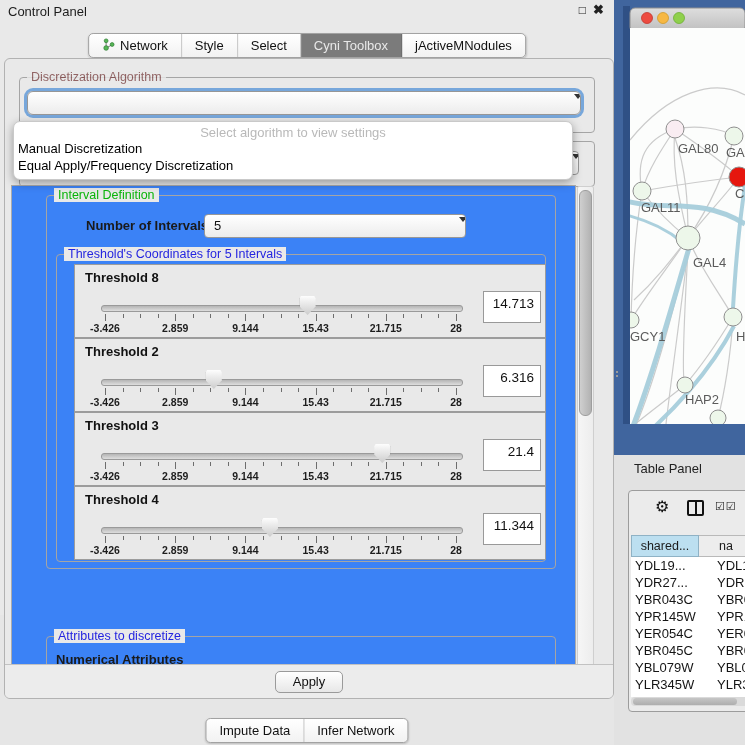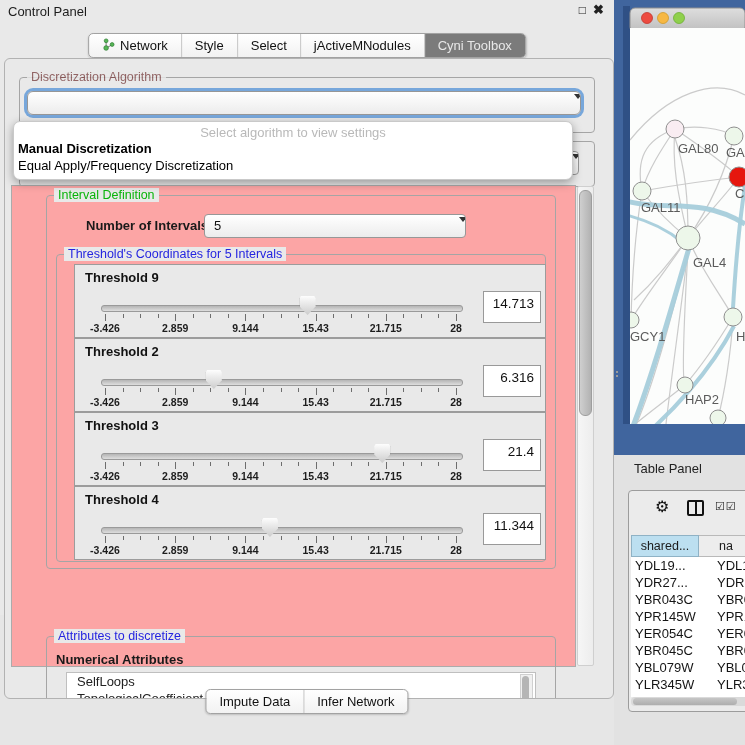--- a/index.html
+++ b/index.html
@@ -9,21 +9,21 @@
   
   .cp{position:absolute;left:0;top:0;width:614px;height:615px;background:#e9e9e9;}
   .cp-title{position:absolute;left:8px;top:4px;font-size:13px;color:#1c1c1c;}
   .win-btn{position:absolute;top:2px;font-size:12px;color:#222;line-height:16px;cursor:default;}
   .win-btn.float{right:28px;}
   .win-btn.close{right:10px;font-weight:bold;font-size:13px;}
 
   .segbar{position:absolute;display:flex;border:1px solid #a2a2a2;border-radius:5px;overflow:hidden;
           background:linear-gradient(#ffffff,#f2f2f2);box-shadow:0 1px 2px rgba(0,0,0,.18);height:23px;}
   .segbar.top{top:33px;left:50%;transform:translateX(-50%);}
-  .segbar.bottom{top:689px;left:50%;transform:translateX(-50%);}
+  .segbar.bottom{top:718px;left:50%;transform:translateX(-50%);}
   .seg{display:flex;align-items:center;gap:5px;padding:0 13px;font-size:13px;color:#111;border-right:1px solid #c6c6c6;white-space:nowrap;}
   .seg:last-child{border-right:none;}
   .seg.sel{background:#7b7b7b;color:#e8e8e8;border-right-color:#6d6d6d;}
 
   .cp-main{position:absolute;left:4px;top:58px;width:608px;height:639px;background:#e9e9e9;
            border:1px solid #b2b2b2;border-radius:6px;overflow:hidden;}
 
   .group{position:absolute;border:1px solid #a5a5a5;border-radius:4px;background:transparent;}
   .group-label{position:absolute;top:-8px;left:7px;background:#e9e9e9;padding:0 4px;font-size:12.5px;white-space:nowrap;}
   .g-maroon{color:#7d4545;opacity:.8;}
@@ -36,25 +36,25 @@
   .combo.focusring{box-shadow:0 0 0 3px rgba(90,150,215,.8);border-radius:6px;}
   .stepper{position:absolute;right:6px;top:4px;width:8px;}
   .stepper .up{width:0;height:0;border-left:4px solid transparent;border-right:4px solid transparent;border-bottom:5px solid #333;margin-bottom:3px;}
   .stepper .dn{width:0;height:0;border-left:4px solid transparent;border-right:4px solid transparent;border-top:5px solid #333;}
 
   
   .popup{position:absolute;left:12px;top:84px;width:558px;height:57px;background:#ffffff;border:1px solid #c9c9c9;
          border-radius:7px;box-shadow:0 3px 10px rgba(0,0,0,.35);z-index:5;}
   .popup-ph{position:absolute;left:0;right:0;top:3px;text-align:center;color:#b9b9b9;font-size:13px;}
   .popup-item{position:absolute;left:2px;right:2px;height:16px;font-size:13px;padding-left:2px;line-height:16px;color:#000;}
-  .popup-item.b{top:19px;font-weight:bold;}
+  .popup-item.b{top:19px;font-weight:normal;}
   .popup-item.r{top:36px;}
 
   
-  .scrollpane{position:absolute;left:10px;top:184px;width:563px;height:482px;border:1px solid #ababab;background:#fca5a5;}
+  .scrollpane{position:absolute;left:10px;top:184px;width:563px;height:482px;border:1px solid #ababab;background:#3b82f6;}
   .vscroll{position:absolute;left:576px;top:185px;width:15px;height:478px;background:linear-gradient(90deg,#f6f6f6,#ededed);border:1px solid #cfcfcf;border-radius:2px;}
   .vthumb{position:absolute;left:1px;top:3px;width:11px;height:224px;border-radius:6px;border:1px solid #9e9e9e;background:linear-gradient(90deg,#cfcfcf,#b2b2b2);}
 
   
   #thresholds{position:absolute;left:0;top:0;}
   .th-panel{position:absolute;left:62px;width:470px;height:72px;border:1px solid #9c9c9c;background:#e9e9e9;}
   .th-lab{position:absolute;left:10px;top:5px;font-weight:bold;font-size:13px;color:#111;}
   .th-slider{position:absolute;left:0;top:0;width:400px;height:72px;}
   .sl-track{position:absolute;left:26px;top:40px;width:360px;height:5px;border-radius:3px;border:1px solid #9a9a9a;
             background:linear-gradient(#b5b5b5,#dedede);}
@@ -125,25 +125,25 @@
           </svg>
         </span>
         <span>Network</span>
       </div>
       <div class="seg">
           <span>Style</span>
         </div>
       <div class="seg">
           <span>Select</span>
         </div>
-      <div class="seg">
-          <span>jActiveMNodules</span>
-        </div>
       <div class="seg sel">
           <span>Cyni Toolbox</span>
+        </div>
+      <div class="seg">
+          <span>jActiveMNodules</span>
         </div>
     </div>
 
     <div class="cp-main">
 
       <div class="group" style="left:14px;top:18px;width:574px;height:54px;">
         <span class="group-label g-maroon">Discretization Algorithm</span>
       </div>
       <div class="combo focusring" style="left:22px;top:32px;width:521px;">
         <span class="stepper"><span class="up"></span><span class="dn"></span></span>
@@ -171,21 +171,21 @@
         <div class="combo" style="left:192px;top:28px;width:229px;">
           <span>5</span>
           <span class="stepper"><span class="up"></span><span class="dn"></span></span>
         </div>
 
         <div class="group" style="left:44px;top:68px;width:488px;height:306px;">
           <span class="group-label g-blue">Threshold's Coordinates for 5 Intervals</span>
         </div>
         <div id="thresholds">
             <div class="th-panel" style="top: 78px;">
-              <div class="th-lab">Threshold 9</div>
+              <div class="th-lab">Threshold 8</div>
               <div class="th-slider">
                 <div class="sl-track"></div>
                 <span class="tick major" style="left: 30px;"></span>
                 <span class="tick" style="left: 47.55px;"></span>
                 <span class="tick" style="left: 65.1px;"></span>
                 <span class="tick" style="left: 82.65px;"></span>
                 <span class="tick major" style="left: 100.2px;"></span>
                 <span class="tick" style="left: 117.75px;"></span>
                 <span class="tick" style="left: 135.3px;"></span>
                 <span class="tick" style="left: 152.85px;"></span>
@@ -329,20 +329,23 @@
           </div>
         <div class="list-vscroll" style="left:508px;top:488px;">
             <div class="list-vthumb"></div>
           </div>
       </div>
 
       <div class="vscroll" style="left:572px;top:127px;height:478px;">
         <div class="vthumb"></div>
       </div>
 
+      <div class="cp-footer">
+        <button class="apply-btn">Apply</button>
+      </div>
     </div>
 
     <div class="segbar bottom">
       <div class="seg">
           <span>Impute Data</span>
         </div>
       <div class="seg">
           <span>Infer Network</span>
         </div>
     </div>

